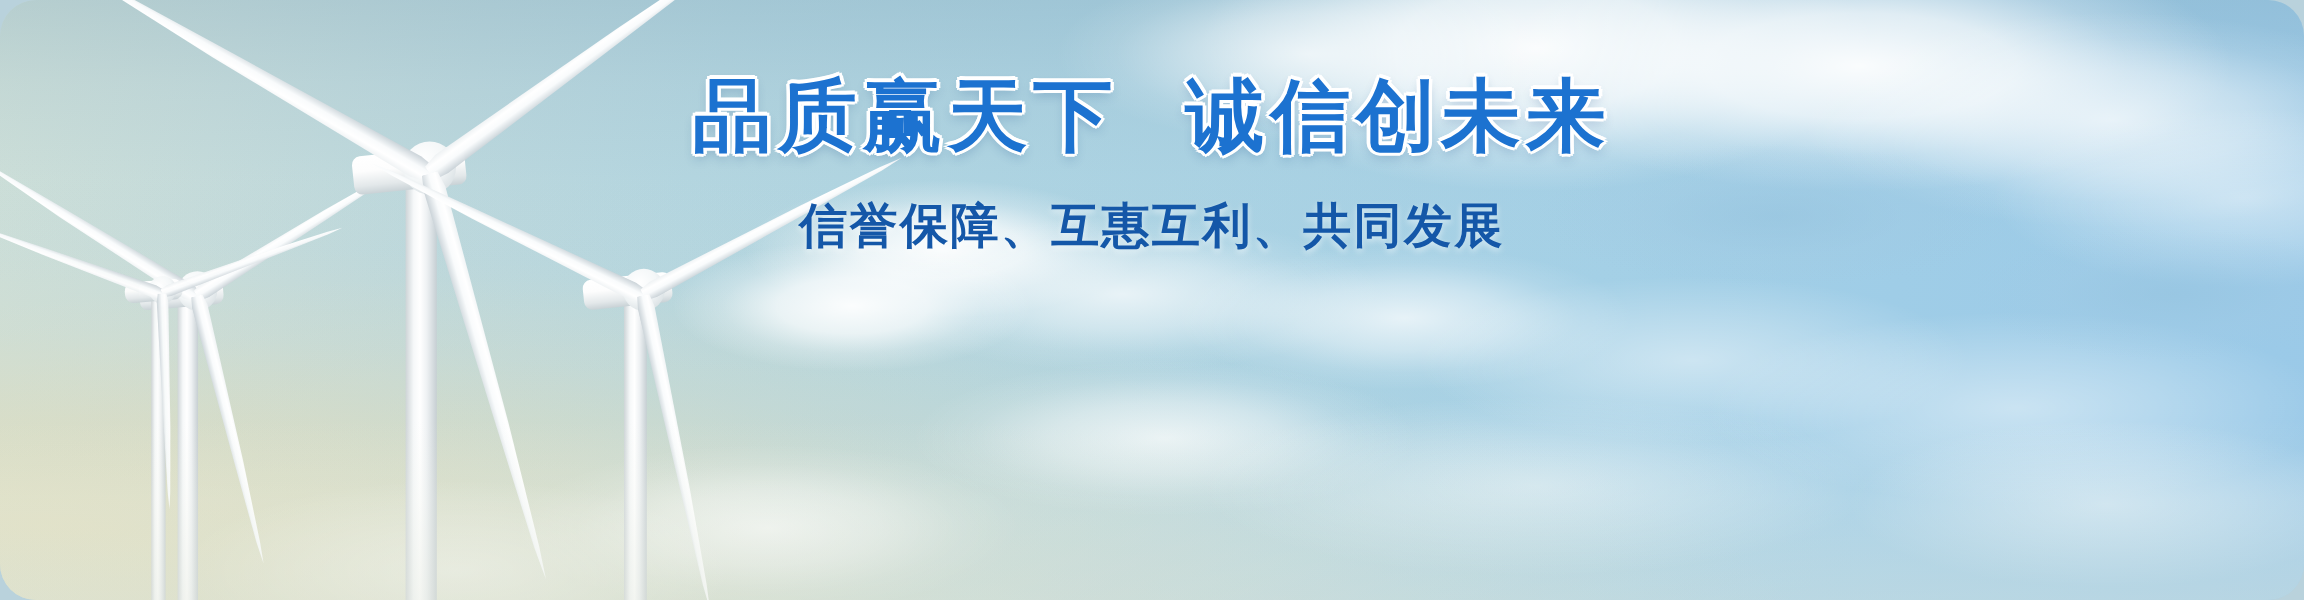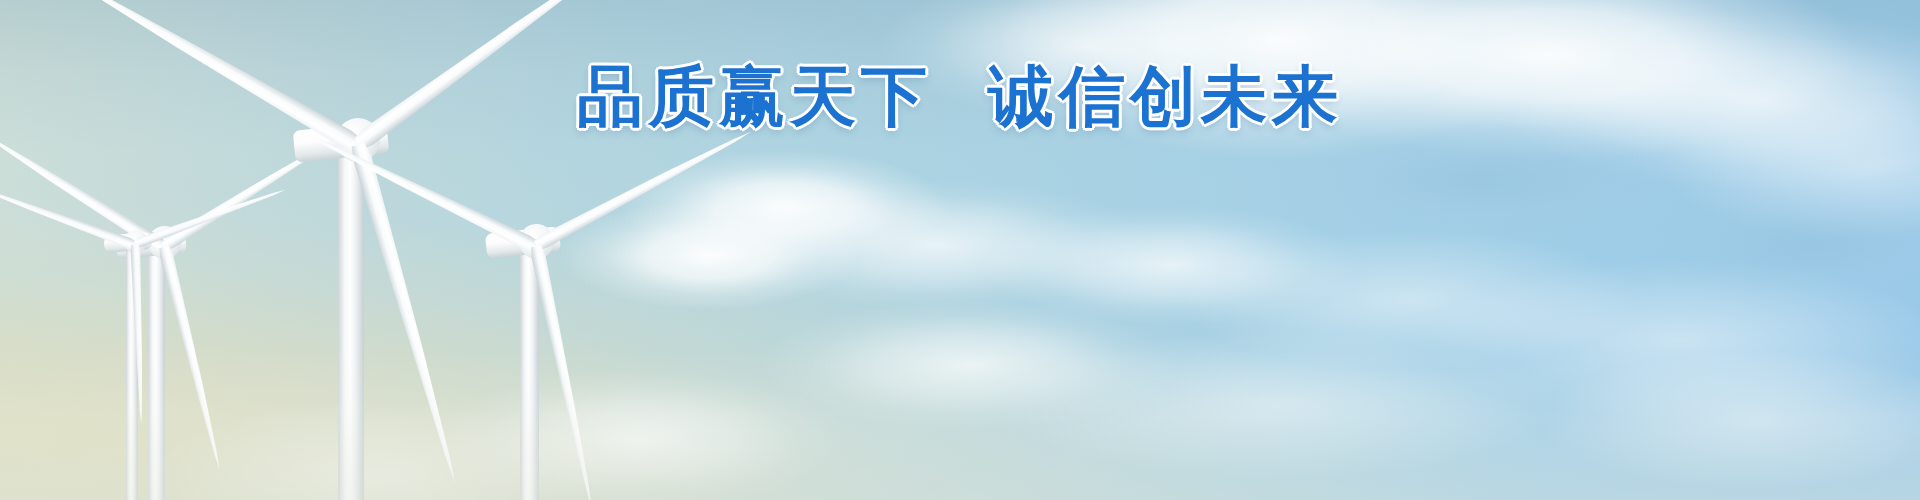--- a/index.html
+++ b/index.html
@@ -9,20 +9,21 @@
     overflow:hidden;
     background:#b9d2dc;
     font-family:"Liberation Sans", sans-serif;
   }
 
   
   #banner {
     position:relative;
     width:1920px; height:500px;
     overflow:hidden;
+    border-radius:30px;
   }
 
   
   .sky-base {
     position:absolute; inset:0;
     background:
       linear-gradient(105deg,
         #cfe0d8 0%,
         #c6dcdb 10%,
         #bcd8dd 20%,
@@ -253,15 +254,16 @@
     </div>
     <div class="blade" style="left:195px; top:119px; width:180px; height:11px; transform:rotate(88deg);">
       <div class="blade-shape"></div>
     </div>
   </div>
 
   <div class="haze"></div>
 
   <div class="copy">
     <div class="headline">品质赢天下  诚信创未来</div>
+    <div class="tagline">信誉保障、互惠互利、共同发展</div>
   </div>
 
 </div>
 
 </body></html>

